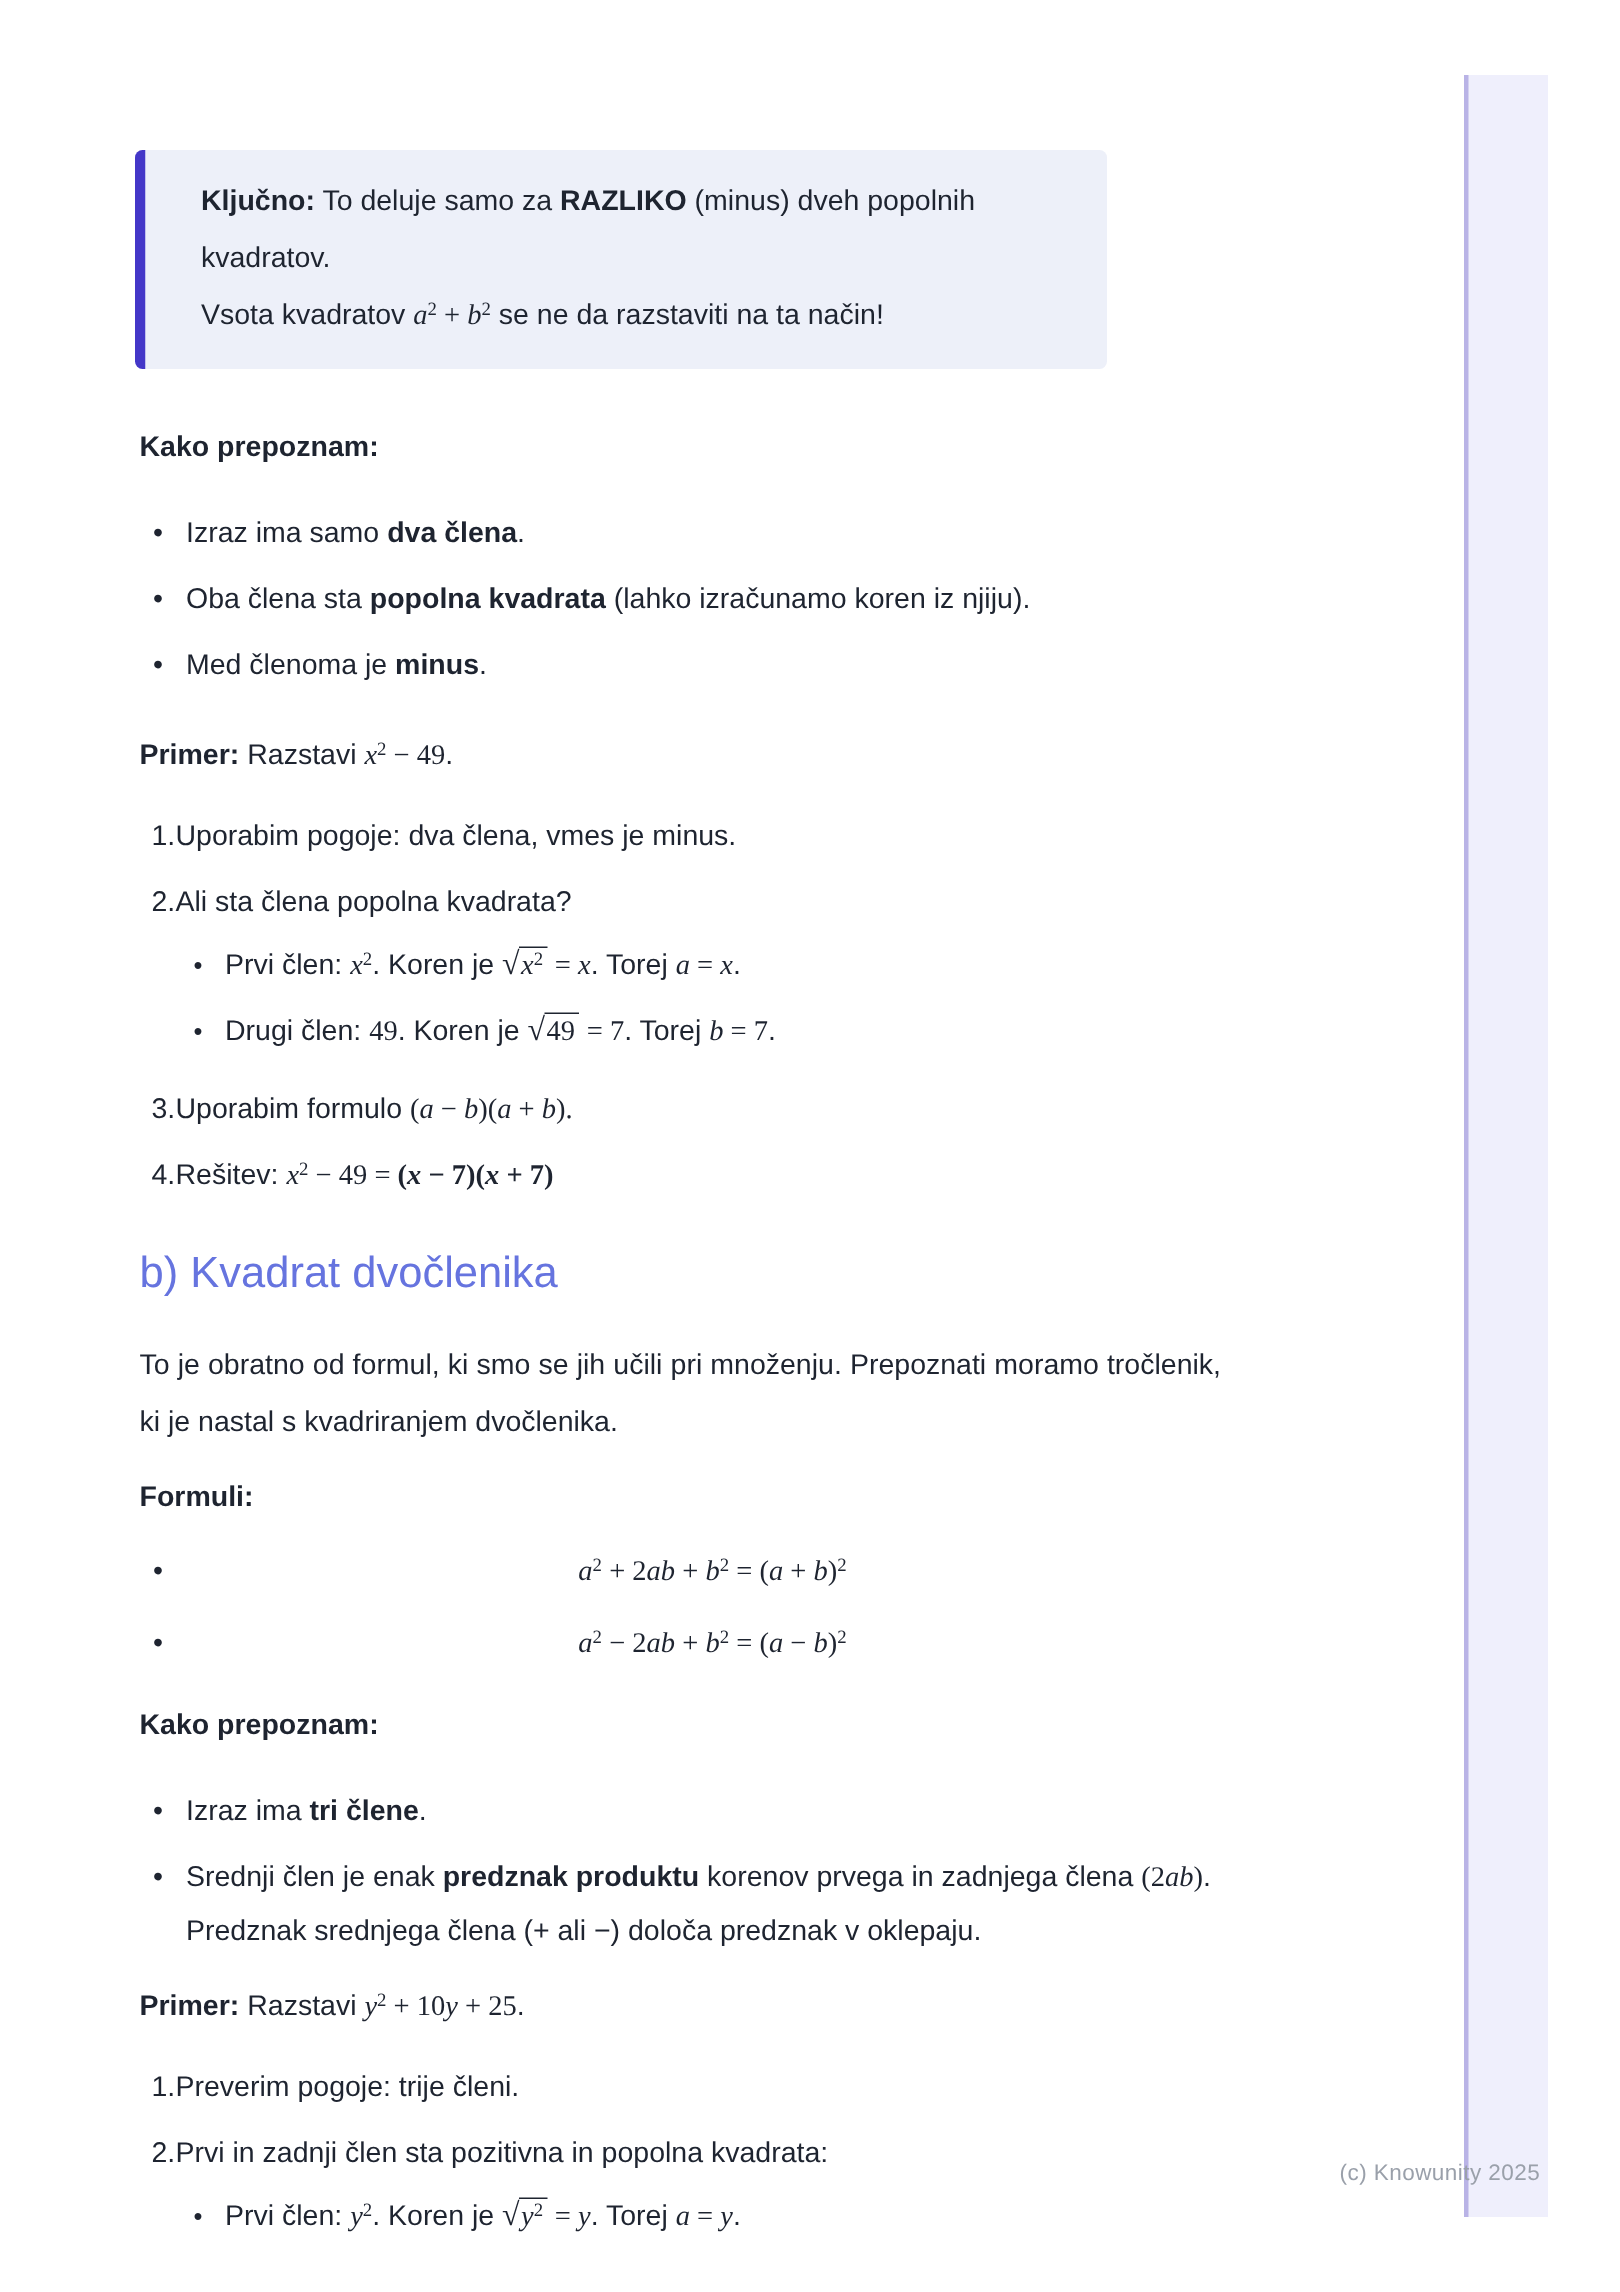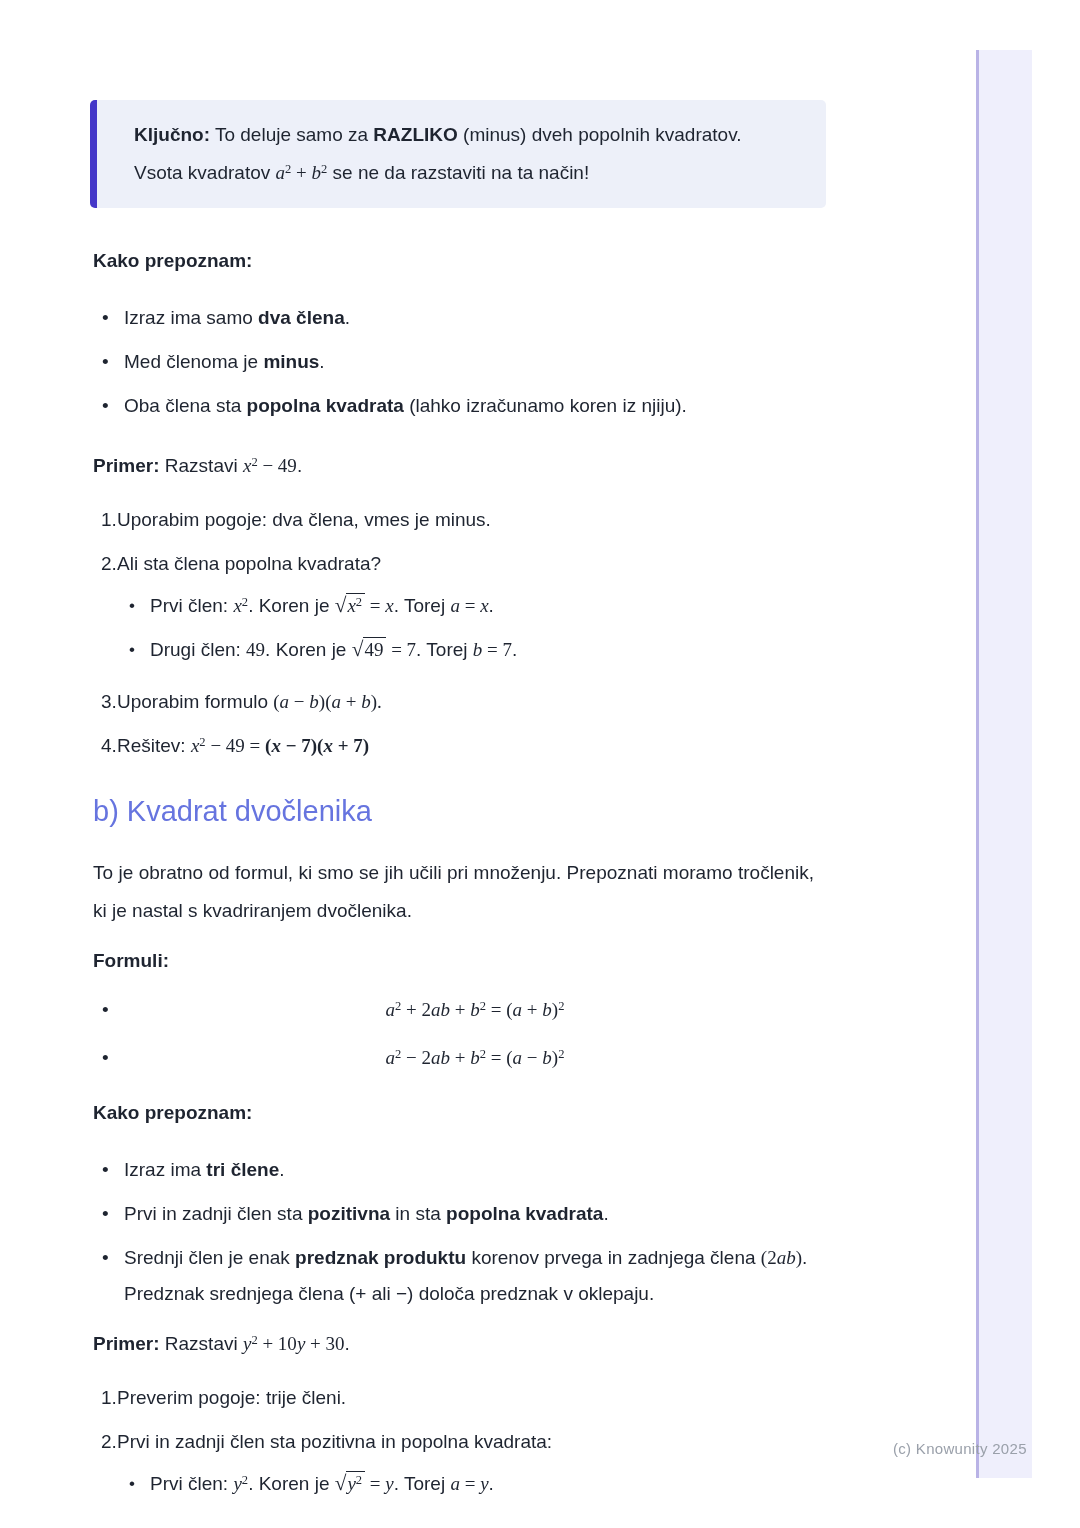--- a/index.html
+++ b/index.html
@@ -15,21 +15,21 @@
   html,body{margin:0;padding:0;}
   body{
     width:1080px;height:1528px;position:relative;overflow:hidden;
     background:#ffffff;color:var(--text);
     font-family:"Liberation Sans", sans-serif;
     font-size:19px;
   }
   .content{position:absolute;left:93px;top:100px;width:733px;}
   
   .callout{
-    width:736px;margin-left:-3px;
+    width:648px;margin-left:-3px;
     background:var(--callout-bg);
     border-left:7px solid var(--accent-indigo);
     border-radius:5px;
     padding:16px 28px 16px 37px;
     line-height:38px;
   }
   
   .subhead{font-weight:700;margin:38px 0 0 0;line-height:30px;}
   
   .para{margin:26px 12px 0 0;line-height:38px;text-align:justify;}
@@ -90,22 +90,22 @@
 <main class="content">
 
   <div class="callout">
     <div><span class="b">Ključno:</span><span> To deluje samo za </span><span class="b">RAZLIKO</span><span> (minus) dveh popolnih kvadratov.</span><br><span>Vsota kvadratov </span><span class="m i">a</span><sup class="m">2</sup><span class="m"> + </span><span class="m i">b</span><sup class="m">2</sup><span> se ne da razstaviti na ta način!</span></div>
   </div>
 
   <p class="subhead">Kako prepoznam:</p>
 
   <ul class="blist">
     <li><span>Izraz ima samo </span><span class="b">dva člena</span><span>.</span></li>
+    <li><span>Oba člena sta </span><span class="b">popolna kvadrata</span><span> (lahko izračunamo koren iz njiju).</span></li>
     <li><span>Med členoma je </span><span class="b">minus</span><span>.</span></li>
-    <li><span>Oba člena sta </span><span class="b">popolna kvadrata</span><span> (lahko izračunamo koren iz njiju).</span></li>
   </ul>
 
   <p class="primer"><span class="b">Primer:</span><span> Razstavi </span><span class="m i">x</span><sup class="m">2</sup><span class="m"> − 49</span><span>.</span></p>
 
   <ol class="nlist">
     <li>
       <span class="num">1.</span>
       <span class="li-body"><span>Uporabim pogoje: dva člena, vmes je minus.</span></span>
     </li>
     <li>
@@ -136,25 +136,24 @@
 
   <ul class="blist flist" style="margin-top:16px;text-align:center;">
     <li><span class="m i">a</span><sup class="m">2</sup><span class="m"> + 2</span><span class="m i">ab</span><span class="m"> + </span><span class="m i">b</span><sup class="m">2</sup><span class="m"> = (</span><span class="m i">a</span><span class="m"> + </span><span class="m i">b</span><span class="m">)</span><sup class="m">2</sup></li>
     <li><span class="m i">a</span><sup class="m">2</sup><span class="m"> − 2</span><span class="m i">ab</span><span class="m"> + </span><span class="m i">b</span><sup class="m">2</sup><span class="m"> = (</span><span class="m i">a</span><span class="m"> − </span><span class="m i">b</span><span class="m">)</span><sup class="m">2</sup></li>
   </ul>
 
   <p class="subhead" style="margin-top:22px;">Kako prepoznam:</p>
 
   <ul class="blist">
     <li><span>Izraz ima </span><span class="b">tri člene</span><span>.</span></li>
-    <li><span>Prvi in zadnji člen sta </span><span class="b">pozitivna</span><span> in sta </span><span class="b">popolna kvadrata</span><span>.</span></li>
     <li><span>Srednji člen je enak </span><span class="b">predznak produktu</span><span> korenov prvega in zadnjega člena </span><span class="m">(2</span><span class="m i">ab</span><span class="m">)</span><span>. Predznak srednjega člena (+ ali −) določa predznak v oklepaju.</span></li>
   </ul>
 
-  <p class="primer" style="margin-top:14px;"><span class="b">Primer:</span><span> Razstavi </span><span class="m i">y</span><sup class="m">2</sup><span class="m"> + 10</span><span class="m i">y</span><span class="m"> + 30</span><span>.</span></p>
+  <p class="primer" style="margin-top:14px;"><span class="b">Primer:</span><span> Razstavi </span><span class="m i">y</span><sup class="m">2</sup><span class="m"> + 10</span><span class="m i">y</span><span class="m"> + 25</span><span>.</span></p>
 
   <ol class="nlist">
     <li>
       <span class="num">1.</span>
       <span class="li-body"><span>Preverim pogoje: trije členi.</span></span>
     </li>
     <li>
       <span class="num">2.</span>
       <span class="li-body">
         <span><span>Prvi in zadnji člen sta pozitivna in popolna kvadrata:</span></span>

